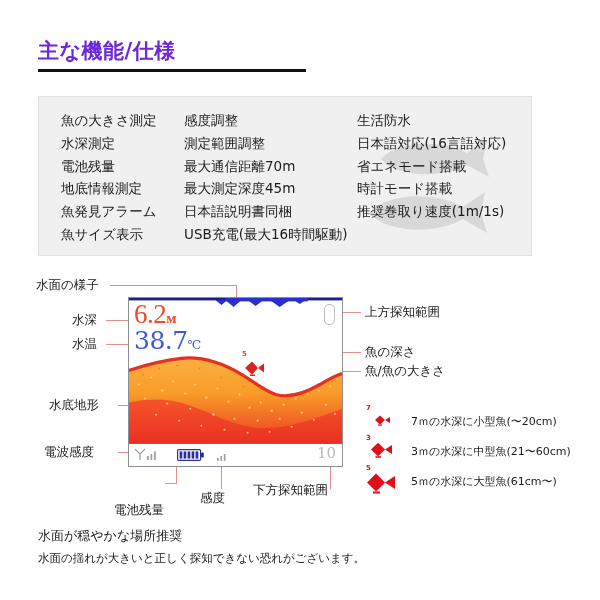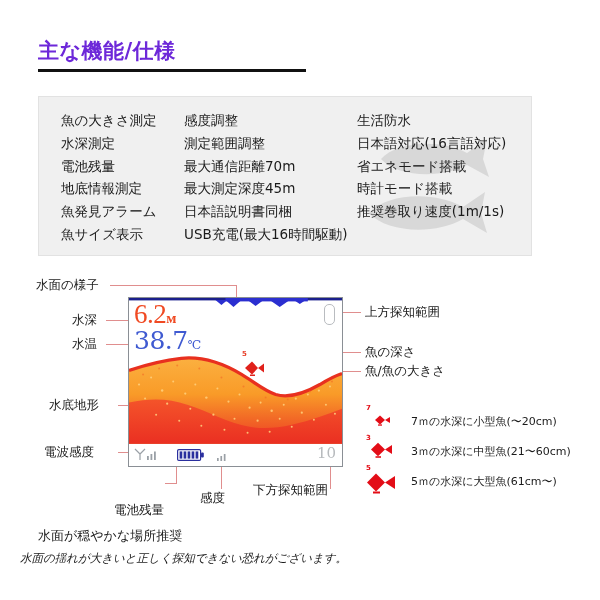--- a/index.html
+++ b/index.html
@@ -114,22 +114,22 @@
     position:absolute;left:45px;top:8px;
     font-size:11px;color:#1a1a1a;white-space:nowrap;
   }
 
   
   .foot1{
     position:absolute;left:38px;top:527px;
     font-size:13px;color:#1a1a1a;white-space:nowrap;
   }
   .foot2{
-    position:absolute;left:20px;top:551px;
-    font-size:11.5px;color:#1a1a1a;white-space:nowrap;font-style:italic;
+    position:absolute;left:38px;top:551px;
+    font-size:11.5px;color:#1a1a1a;white-space:nowrap;
   }
 </style>
 </head>
 <body>
 
 <div id="page">
 
   <div class="title-wrap">
     <div class="title">主な機能/仕様</div>
     <div class="title-rule"></div>

